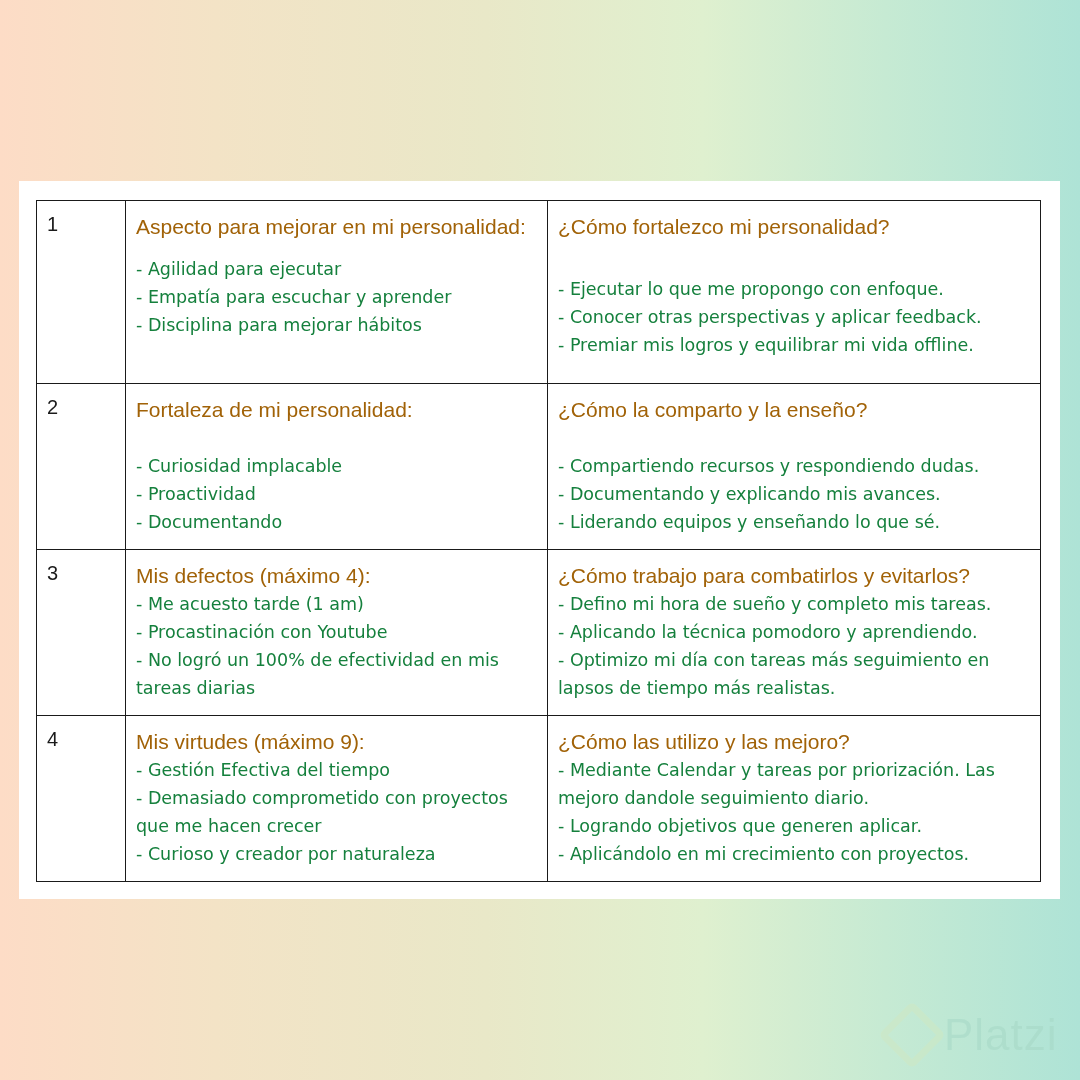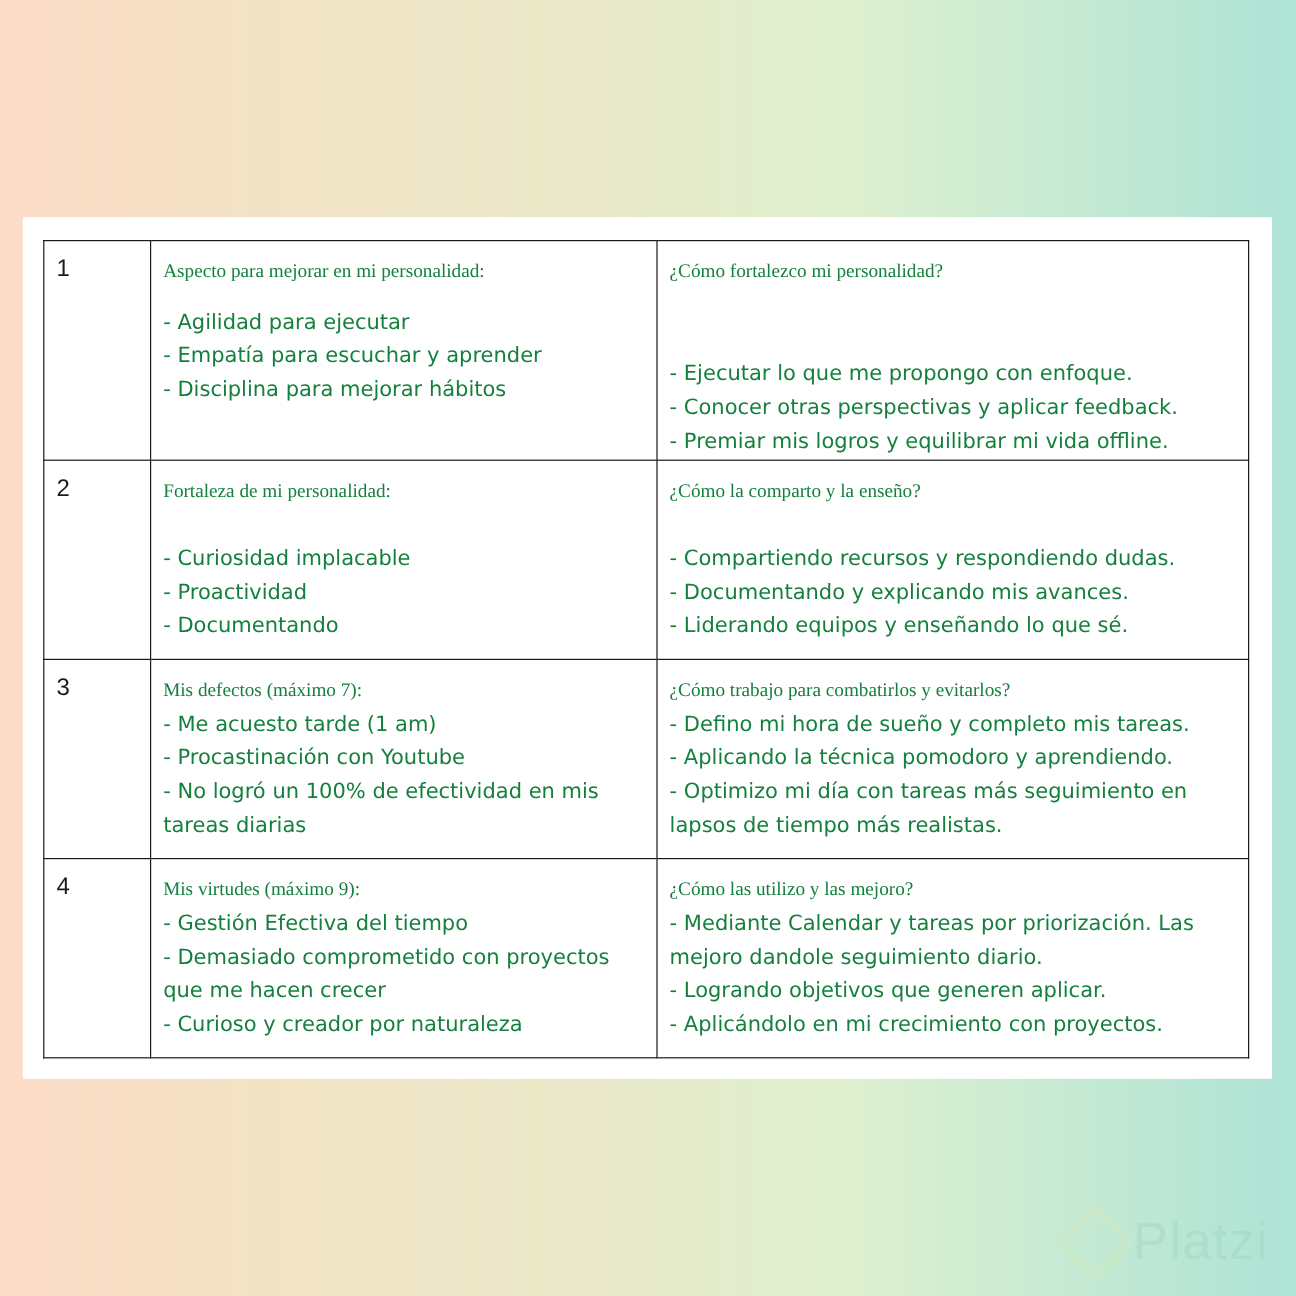--- a/index.html
+++ b/index.html
@@ -18,24 +18,24 @@
     width:1004px;
   }
   table.grid td {
     border:1.6px solid #1a1a1a; vertical-align:top;
     padding:12px 10px 0 10px;
   }
   col.c-num { width:89px; }
   col.c-left { width:422px; }
   col.c-right { width:493px; }
   .num { font-size:20px; color:#1b1b1b; padding-top:2px; }
-  .head { font-size:16px; color:#15803d; line-height:28px;font-family:Liberation Serif, serif; }
+  .head { font-size:21px; color:#a16207; line-height:28px; }
   .items { font-family:"DejaVu Sans", sans-serif; font-size:17.5px; color:#15803d; line-height:28px; }
   .gap-lg { margin-top:14px; }
-  .gap-xl { margin-top:57px; }
+  .gap-xl { margin-top:34px; }
   .gap-md { margin-top:28px; }
   .gap-sm { margin-top:0; }
   tr.r1 td { height:170px; }
   tr.r2 td { height:153px; }
   tr.r3 td { height:153px; }
   tr.r4 td { height:153px; }
   .wm {
     position:absolute; left:888px; top:1010px; display:flex; align-items:center; gap:8px;
     opacity:0.55;
   }
@@ -90,21 +90,21 @@
           <div class="items gap-md">
             <div>- Compartiendo recursos y respondiendo dudas.</div>
             <div>- Documentando y explicando mis avances.</div>
             <div>- Liderando equipos y enseñando lo que sé.</div>
           </div>
         </td>
       </tr>
       <tr class="r3">
         <td class="num">3</td>
         <td>
-          <div class="head">Mis defectos (máximo 7):</div>
+          <div class="head">Mis defectos (máximo 4):</div>
           <div class="items gap-sm">
             <div>- Me acuesto tarde (1 am)</div>
             <div>- Procastinación con Youtube</div>
             <div>- No logró un 100% de efectividad en mis tareas diarias</div>
           </div>
         </td>
         <td>
           <div class="head">¿Cómo trabajo para combatirlos y evitarlos?</div>
           <div class="items gap-sm">
             <div>- Defino mi hora de sueño y completo mis tareas.</div>

